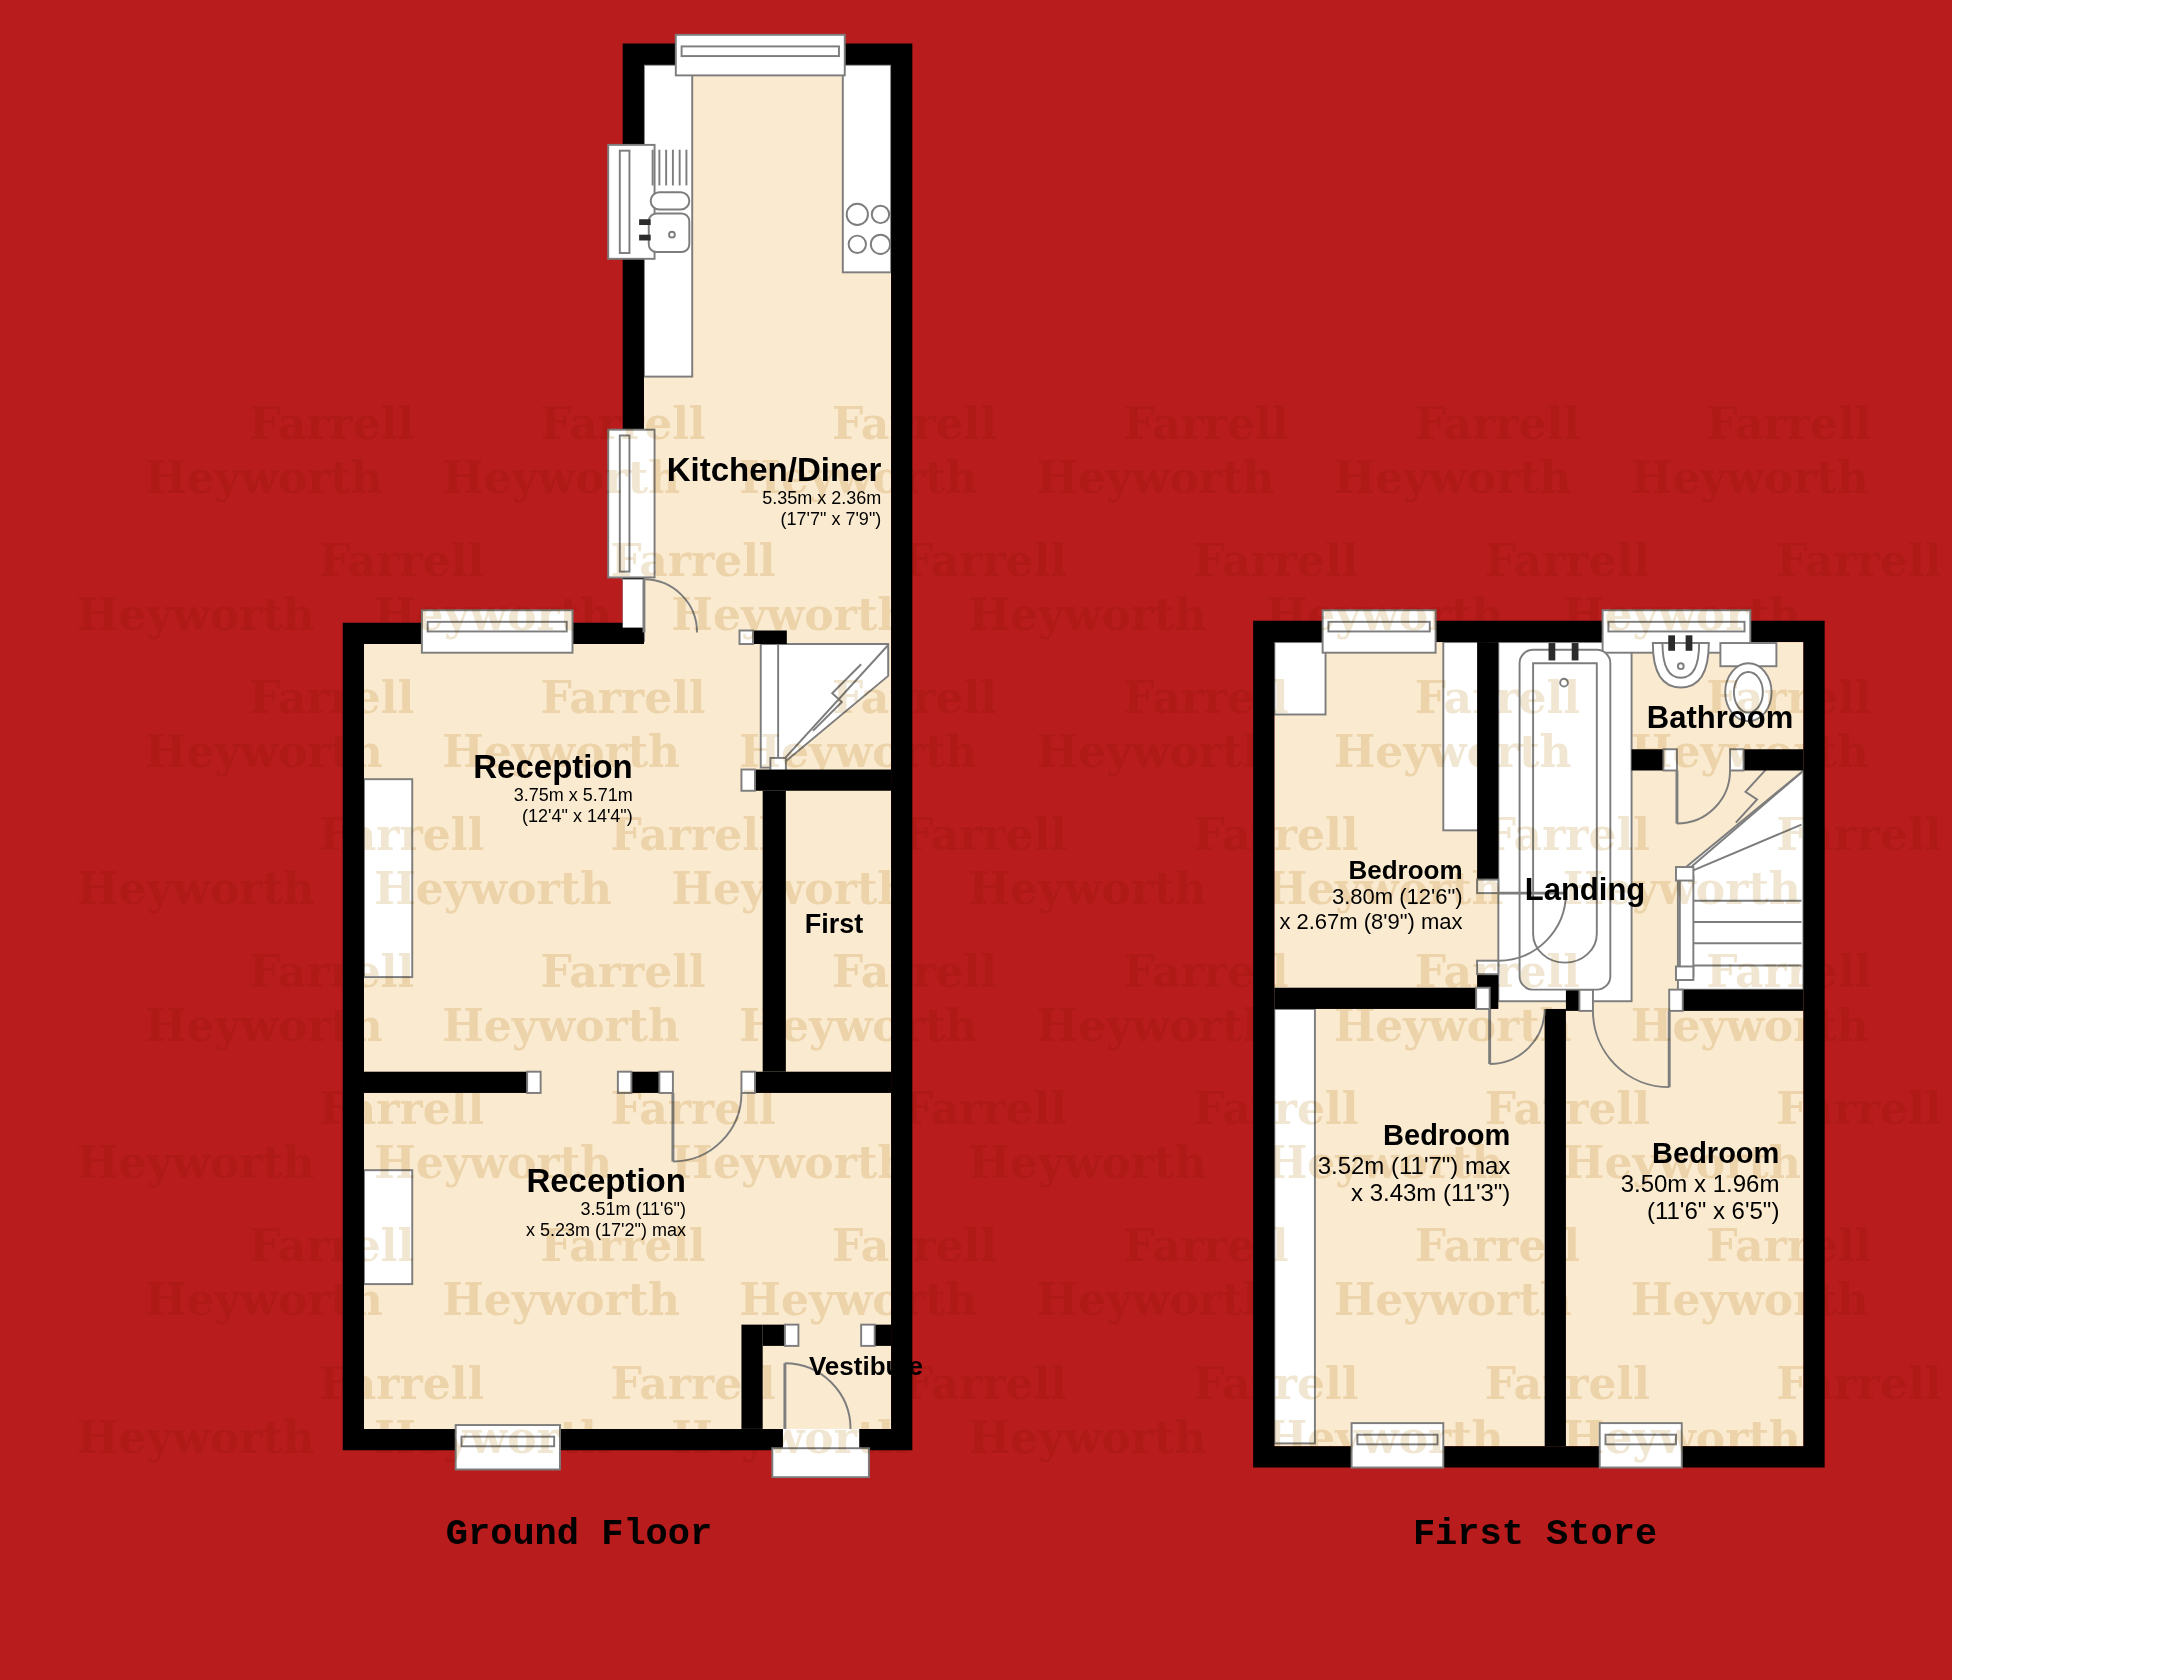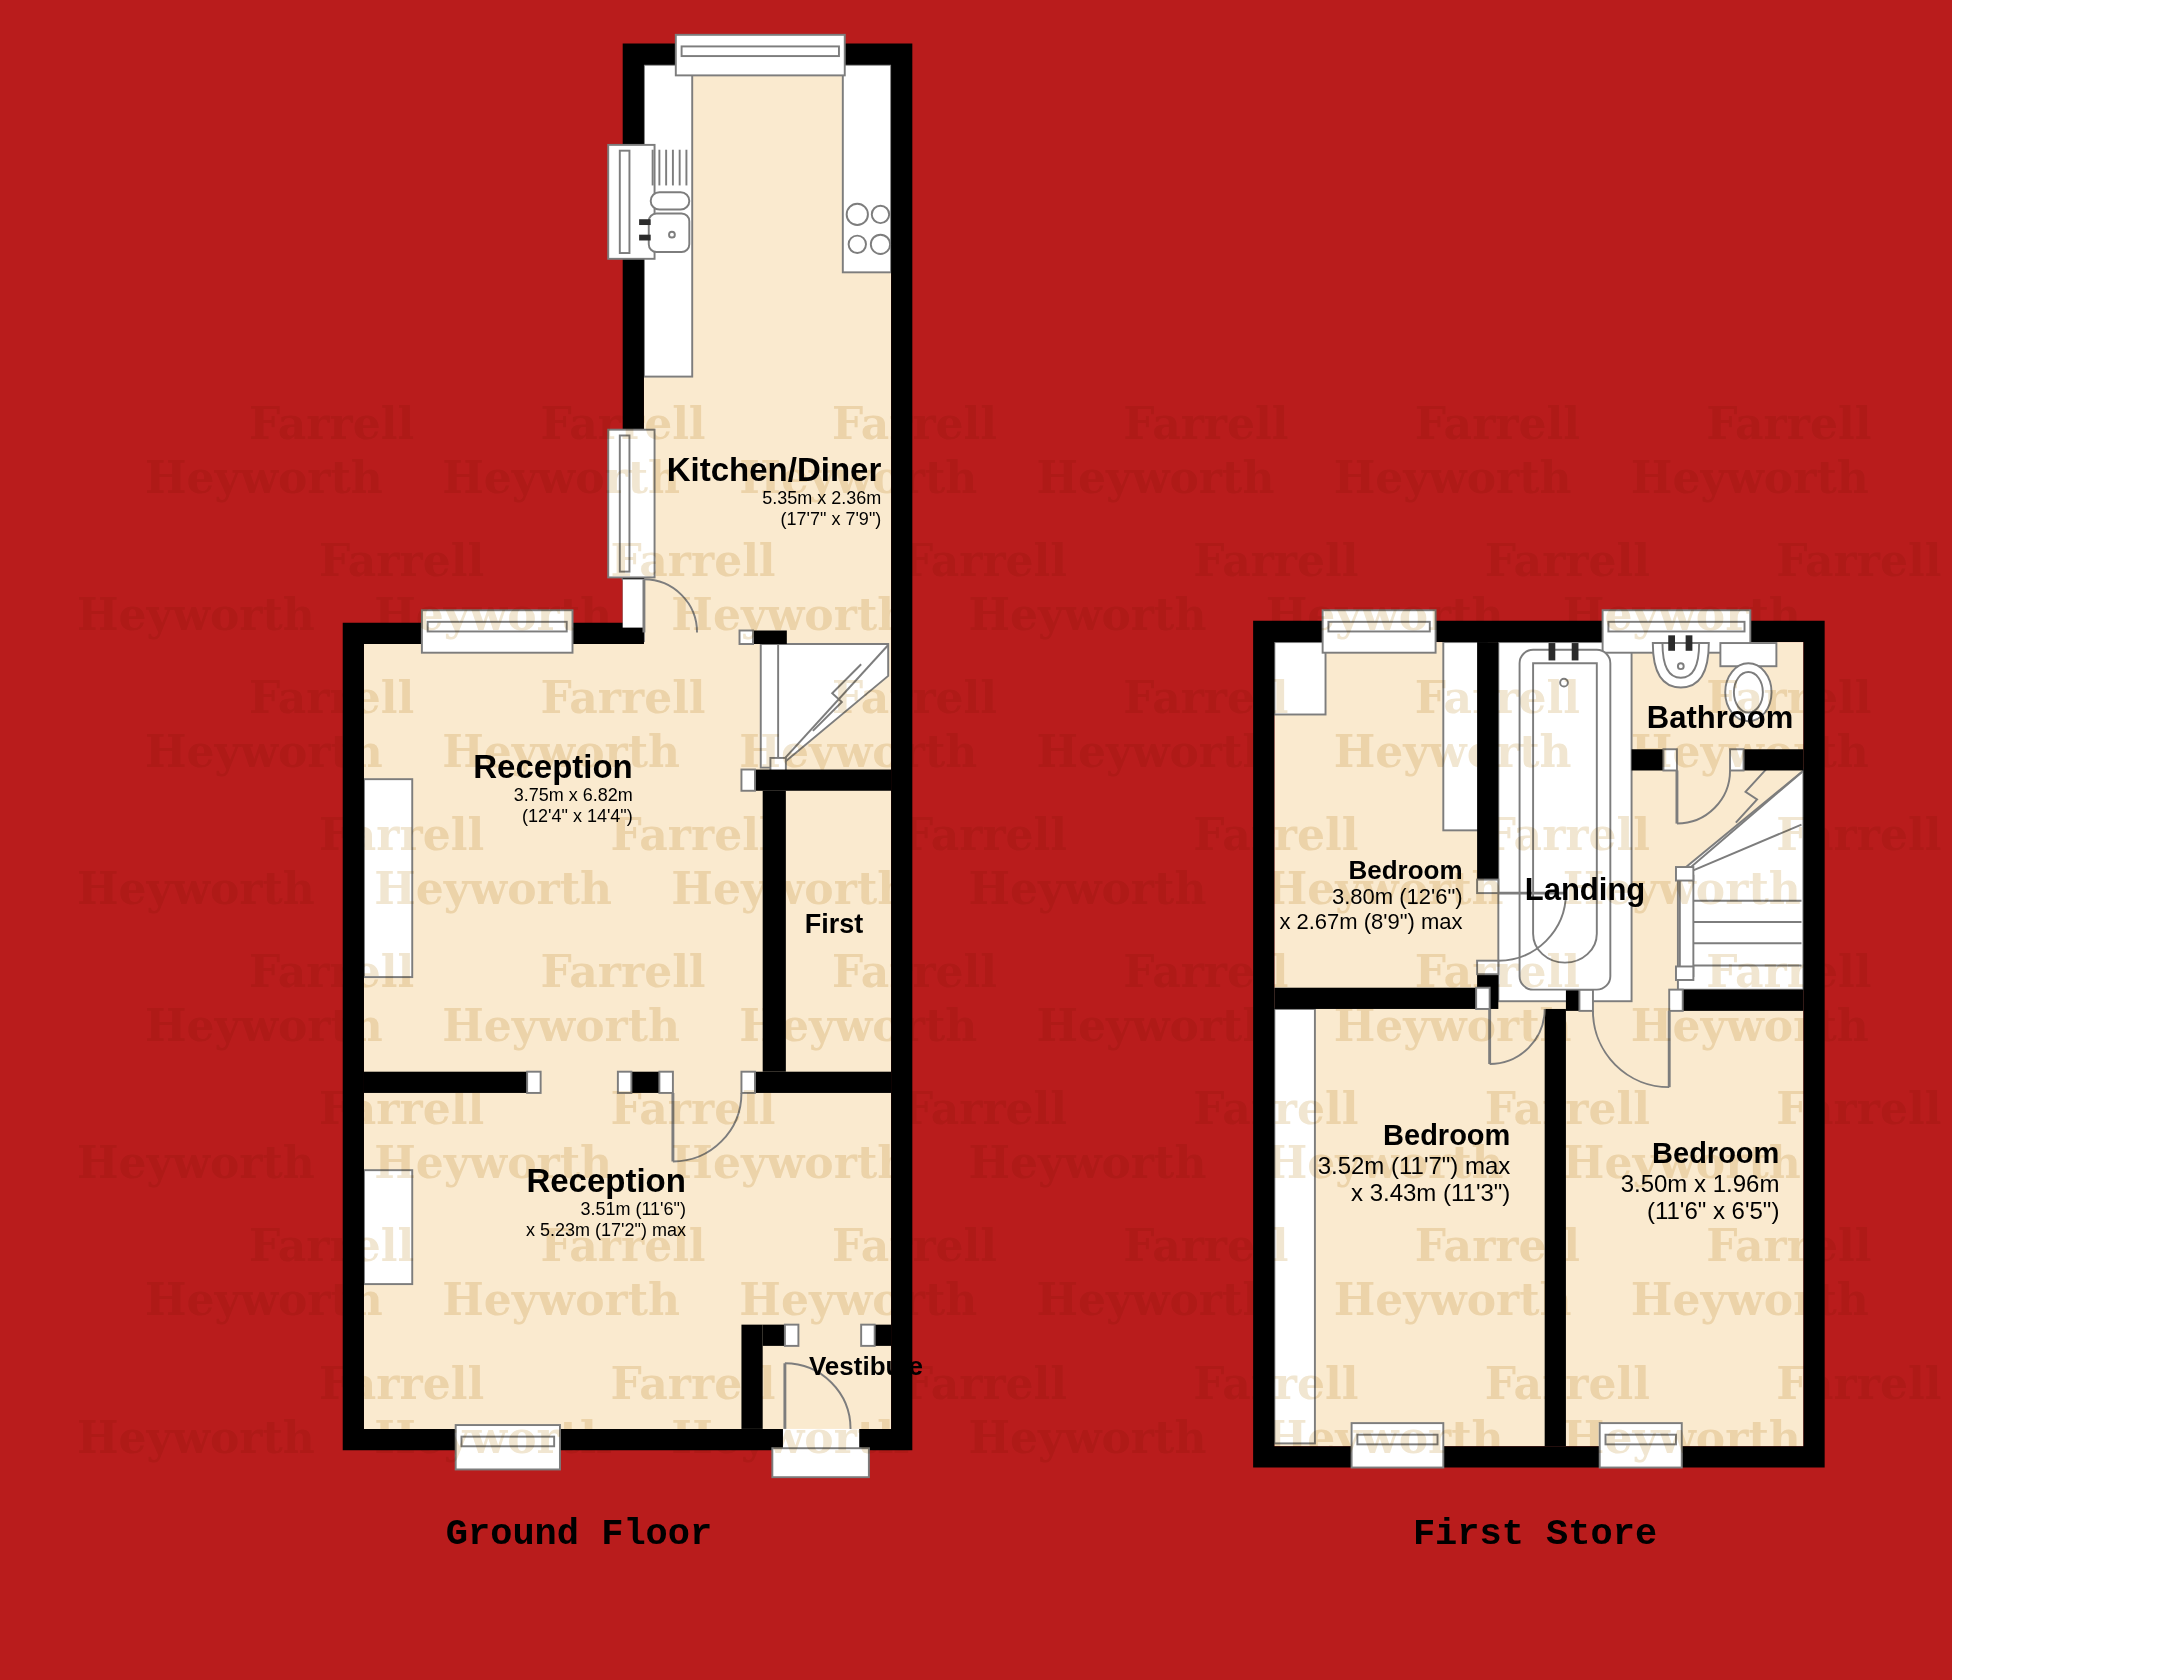--- a/index.html
+++ b/index.html
@@ -269,21 +269,21 @@
   <div>
 
     <div class="room-label" style="left:774px;top:490px">
       <div class="room-name nm-34">Kitchen/Diner</div>
       <div class="dm-28">5.35m x 2.36m</div>
       <div class="dm-28">(17'7" x 7'9")</div>
     </div>
 
     <div class="room-label" style="left:553px;top:787px">
       <div class="room-name nm-34">Reception</div>
-      <div class="dm-28">3.75m x 6.82m</div>
+      <div class="dm-28">3.75m x 5.71m</div>
       <div class="dm-28">(12'4" x 14'4")</div>
     </div>
 
     <div class="room-label" style="left:834px;top:924px">
       <div class="room-name nm-28">First</div>
     </div>
 
     <div class="room-label" style="left:606px;top:1201px">
       <div class="room-name nm-34">Reception</div>
       <div class="dm-28">3.51m (11'6")</div>

